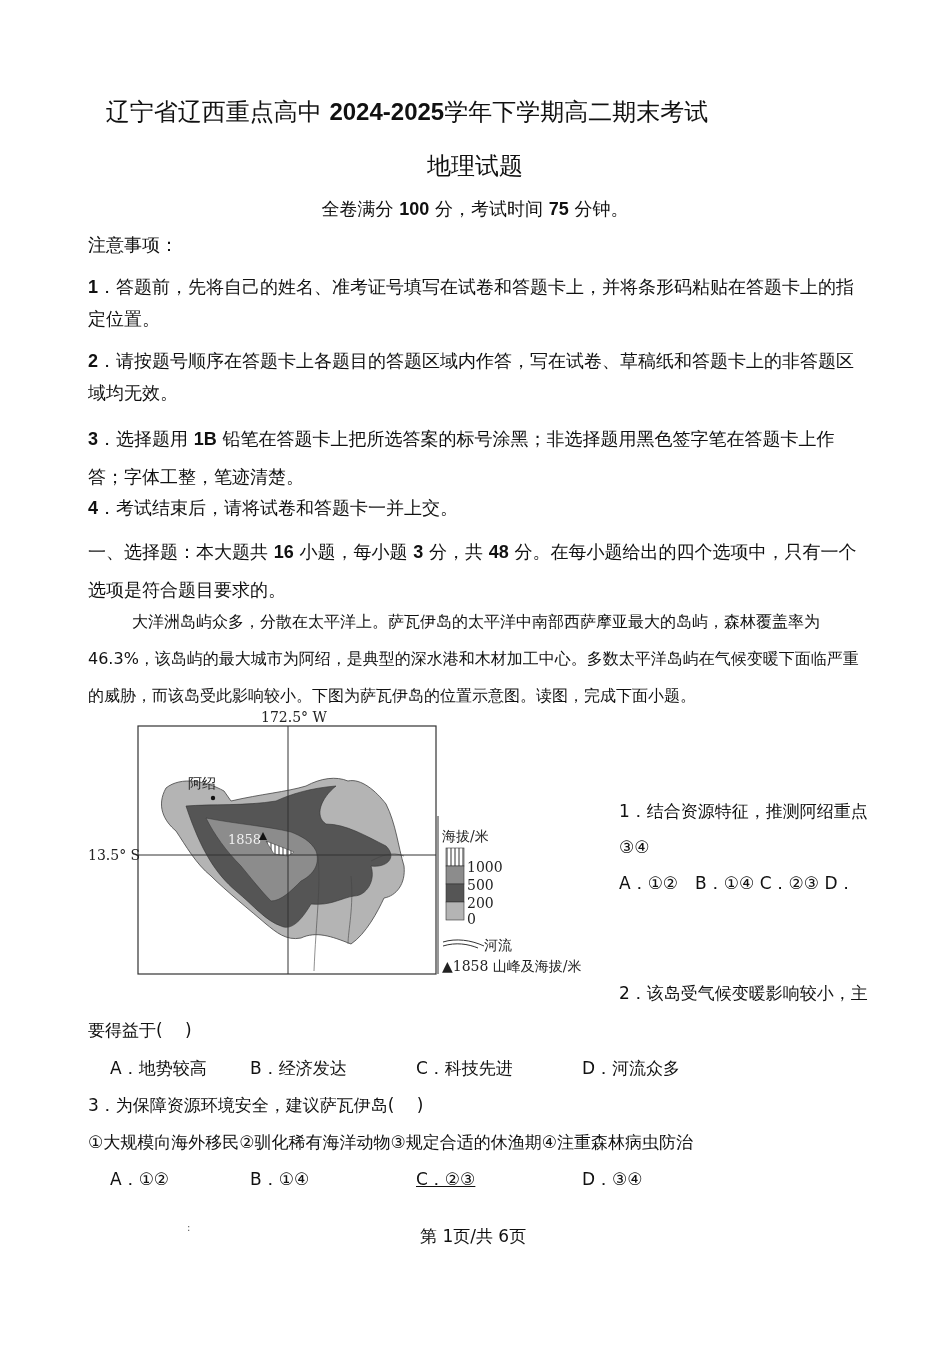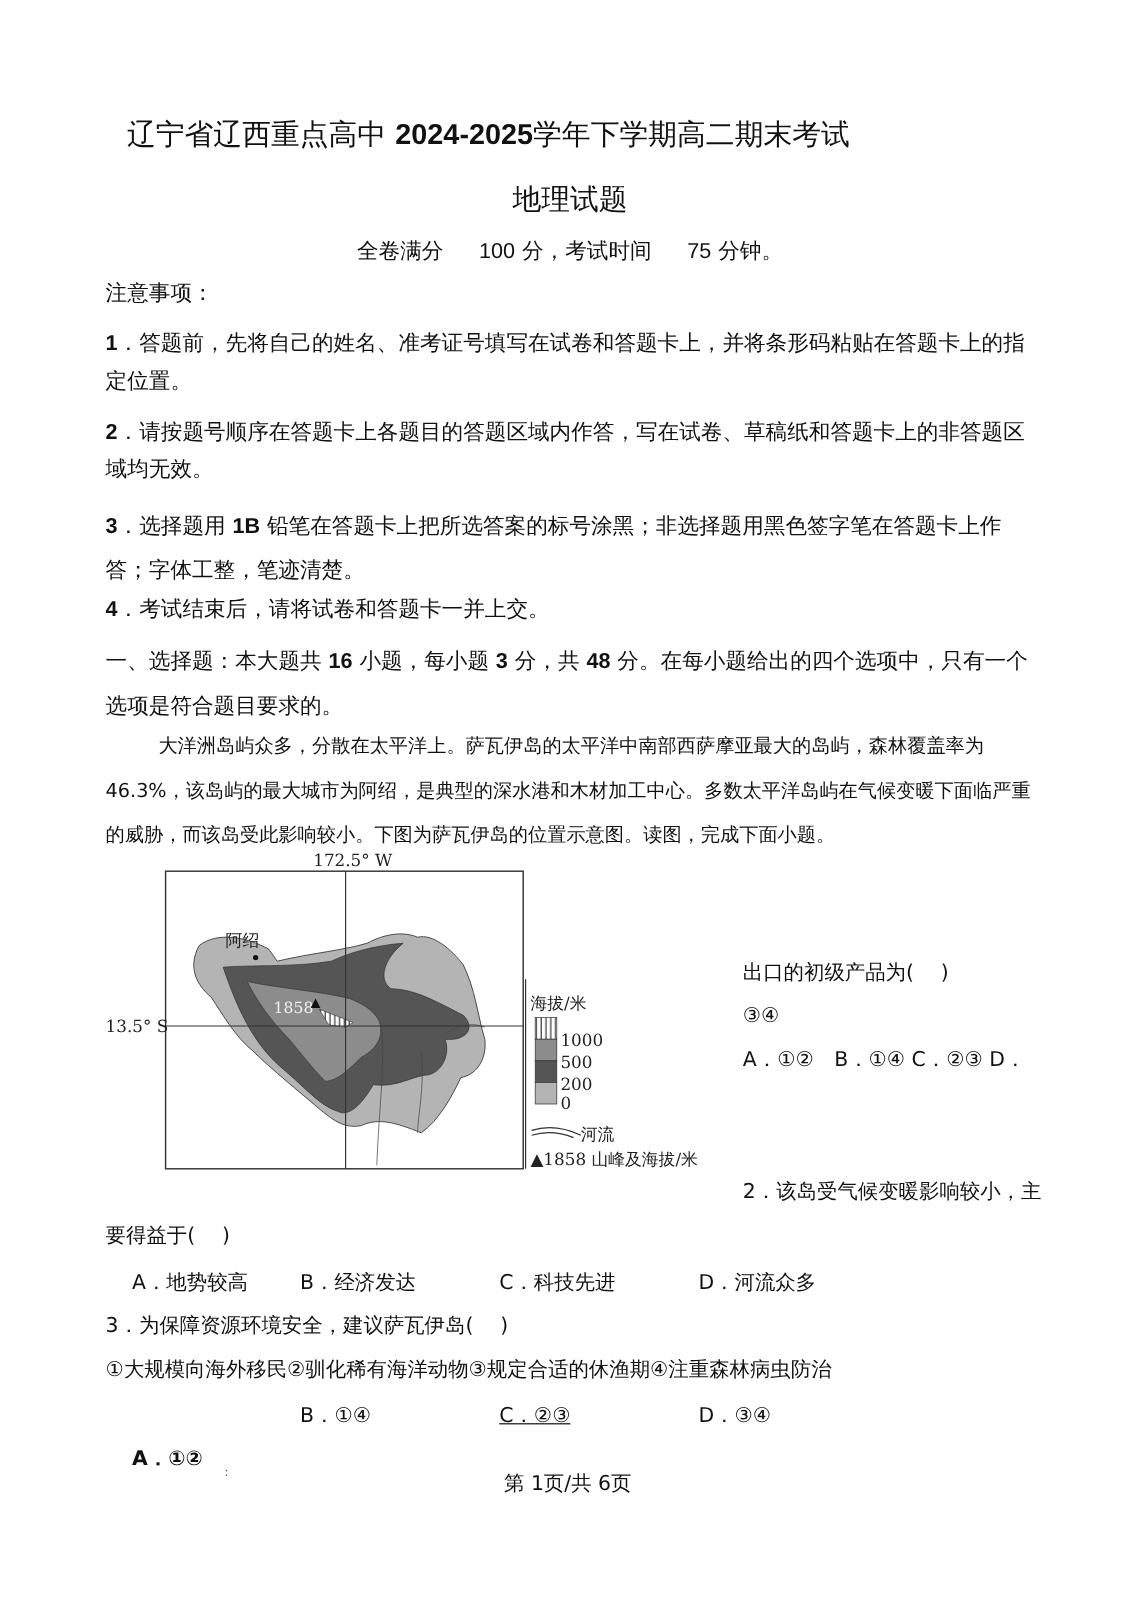--- a/index.html
+++ b/index.html
@@ -3,21 +3,21 @@
 <meta charset="utf-8">
 <style>
   html, body { margin:0; padding:0; background:#ffffff; }
   body { width:950px; height:1345px; position:relative; overflow:hidden;
          font-family:"DejaVu Sans","Liberation Sans",sans-serif; color:#111; }
   .abs { position:absolute; }
   .title { left:0; width:814px; text-align:center; top:96px; font-size:24px; color:#111; }
   .title b { font-family:"Liberation Sans",sans-serif; font-weight:bold; }
   .subtitle { left:0; width:950px; text-align:center; top:150px; font-size:24px; }
   .score { left:0; width:950px; text-align:center; top:197px; font-size:18px; }
-  .score b { font-family:"Liberation Sans",sans-serif; font-weight:normal;margin-left:24px; }
+  .score b { font-family:"Liberation Sans",sans-serif; font-weight:bold; }
   .p { left:88px; width:780px; font-size:18px; line-height:31px; }
   .p b { font-family:"Liberation Sans",sans-serif; font-weight:bold; }
   .num { font-family:"Liberation Sans",sans-serif; font-weight:bold; }
   .intro { left:88px; width:780px; font-size:16px; line-height:37px; }
   .q { font-size:17px; line-height:36px; }
   .opt { position:absolute; font-size:17px; }
   .footer { top:1225px; left:420px; font-size:17px; }
   .dot { top:1222px; left:187px; font-size:10px; color:#555; }
   svg text { font-family:"DejaVu Serif","Liberation Serif",serif; }
 </style>
@@ -97,33 +97,33 @@
     <text x="381" y="202" font-size="14" fill="#222">200</text>
     <text x="381" y="218" font-size="14" fill="#222">0</text>
     <path d="M357,236 C370,232 385,234 398,240" fill="none" stroke="#333" stroke-width="1"></path>
     <path d="M357,240 C370,236 382,238 392,242" fill="none" stroke="#333" stroke-width="1"></path>
     <text x="398" y="244" font-size="14" fill="#222">河流</text>
     <text x="356" y="265" font-size="14" fill="#222">▲1858 山峰及海拔/米</text>
   </svg>
 </div>
 
 <div class="abs q" style="left:619px; top:793px; width:250px;">
-  <div>出口的初级产品为(　 )</div>
+  <div>1．结合资源特征，推测阿绍重点</div>
   <div>③④</div>
   <div>A．①②　B．①④ C．②③ D．</div>
 </div>
 
 <div class="abs q" style="left:619px; top:975px; width:250px;">2．该岛受气候变暖影响较小，主</div>
 <div class="abs q" style="left:88px; top:1012px;">要得益于(　 )</div>
 <div class="opt" style="left:110px; top:1057px;">A．地势较高</div>
 <div class="opt" style="left:250px; top:1057px;">B．经济发达</div>
 <div class="opt" style="left:416px; top:1057px;">C．科技先进</div>
 <div class="opt" style="left:582px; top:1057px;">D．河流众多</div>
 
 <div class="abs q" style="left:88px; top:1087px;">3．为保障资源环境安全，建议萨瓦伊岛(　 )</div>
 <div class="abs q" style="left:88px; top:1124px;">①大规模向海外移民②驯化稀有海洋动物③规定合适的休渔期④注重森林病虫防治</div>
-<div class="opt" style="left:110px; top:1204px;font-weight:bold;">A．①②</div>
+<div class="opt" style="left:110px; top:1168px;">A．①②</div>
 <div class="opt" style="left:250px; top:1168px;">B．①④</div>
 <div class="opt" style="left:416px; top:1168px;text-decoration:underline;">C．②③</div>
 <div class="opt" style="left:582px; top:1168px;">D．③④</div>
 
 <div class="abs dot">:</div>
 <div class="abs footer">第 1页/共 6页</div>
 
 </body></html>

